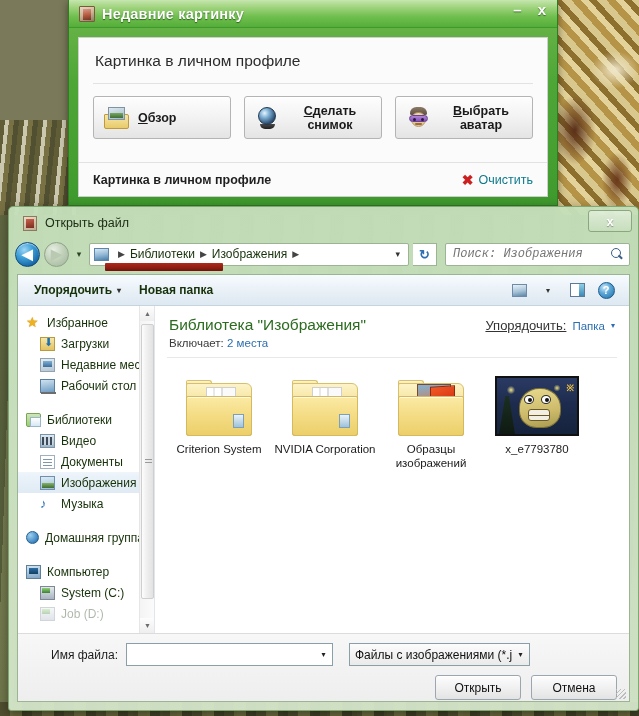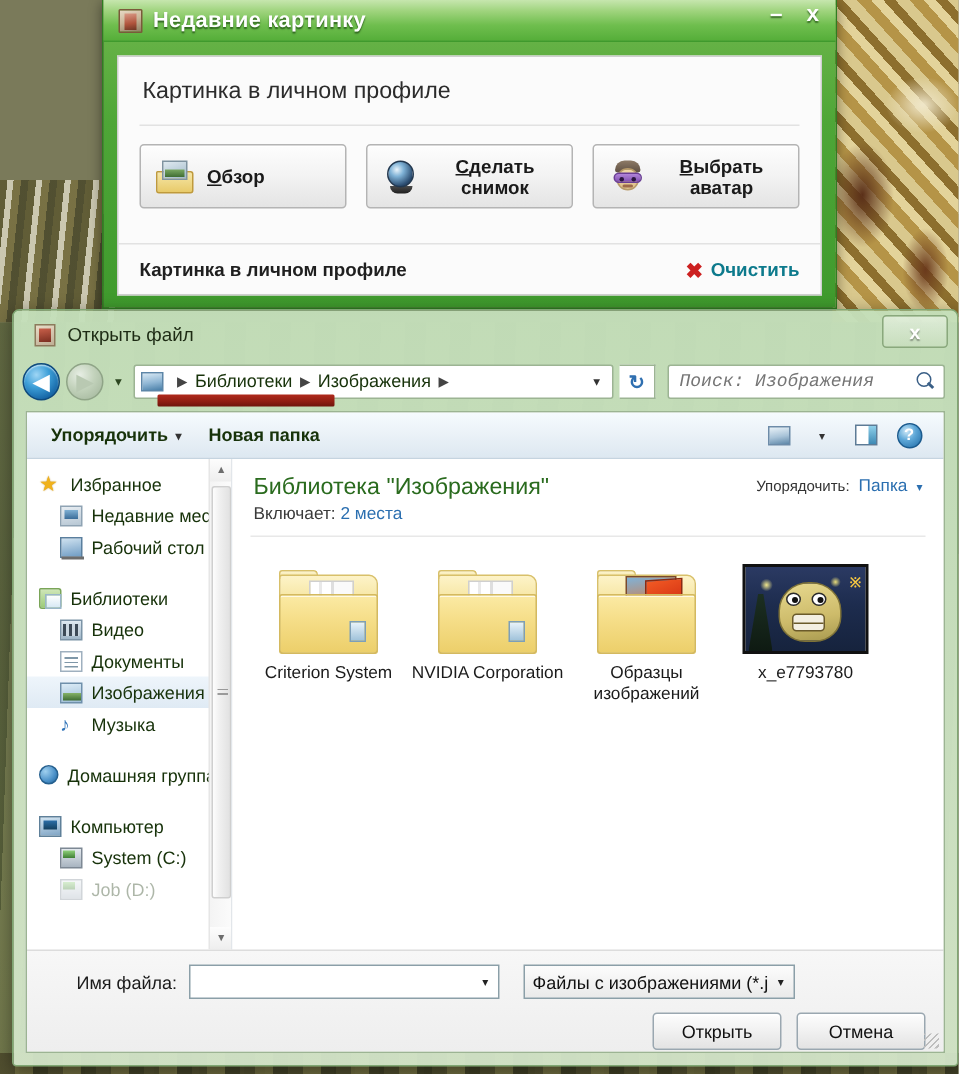--- a/index.html
+++ b/index.html
@@ -157,21 +157,21 @@
   #upload-footer {
     position:absolute; left:0; right:0; bottom:0; height:34px;
     border-top:1px solid #e2e2e2; display:flex; align-items:center;
     padding:0 14px; justify-content:space-between;
   }
   #upload-footer-label { font-size:12.5px; font-weight:bold; color:#1f1f1f; }
   #clear-link { display:flex; align-items:center; gap:5px; cursor:pointer; }
   #clear-x {
     font-size:14px; font-weight:bold; color:#cc2020; line-height:12px;
   }
-  #clear-text { font-size:12.5px; color:#0d7a8c; font-weight:bold; }
+  #clear-text { font-size:12.5px; color:#0d7a8c; font-weight:normal; }
 
   
   #win-open {
     position:absolute; left:8px; top:206px; width:631px; height:505px;
     background:linear-gradient(180deg, rgba(196,223,186,.96) 0%, rgba(213,231,203,.94) 100%);
     border:1px solid #7fa673; border-radius:5px 5px 3px 3px;
     box-shadow:0 3px 12px rgba(0,0,0,.4);
   }
   #win-open-titlebar { height:32px; display:flex; align-items:center; padding:0 8px; position:relative; }
   #win-open-icon {
@@ -406,21 +406,21 @@
     background:repeating-linear-gradient(180deg,#9a9a9a 0 1px,transparent 1px 3px);
   }
 
   
   #listpane { flex:1; min-width:0; position:relative; background:#fff; overflow:hidden; }
   #lib-header { padding:9px 14px 0 14px; display:flex; align-items:flex-start; }
   #lib-title { font-size:15.5px; color:#2a6b1e; line-height:19px; }
   #lib-sub { font-size:11.5px; color:#3a3a3a; margin-top:3px; }
   #lib-sub b { color:#2b6fb0; font-weight:normal; }
   #lib-arrange { margin-left:auto; display:flex; align-items:center; gap:6px; padding-top:3px; }
-  #lib-arrange-label { font-size:10px; color:#333; }
+  #lib-arrange-label { font-size:13px; color:#333;text-decoration:underline; }
   #lib-arrange-value { font-size:11.5px; color:#2b6fb0; cursor:pointer; }
   #lib-arrange-caret { font-size:8px; color:#2b6fb0; }
   #lib-divider { margin:8px 12px 0 12px; border-top:1px solid #e8e8e8; }
 
   #items { display:flex; padding:10px 8px 0 12px; gap:2px; }
   .item { width:104px; cursor:pointer; text-align:center; padding-top:2px; }
   .item-thumb { height:66px; display:flex; align-items:flex-end; justify-content:center; }
   .item-label {
     font-size:11.5px; color:#1b1b1b; line-height:14px; margin-top:6px; word-wrap:break-word;
   }
@@ -666,20 +666,24 @@
       </div>
     </div>
 
     <div id="body-split">
 
       <div id="navpane">
 
         <div class="nav-item">
           <span class="nav-ico ico-star">★</span>
           <span>Избранное</span>
+        </div>
+        <div class="nav-item child">
+          <span class="nav-ico ico-dl"></span>
+          <span>Загрузки</span>
         </div>
         <div class="nav-item child">
           <span class="nav-ico ico-recent"></span>
           <span>Недавние места</span>
         </div>
         <div class="nav-item child">
           <span class="nav-ico ico-desktop"></span>
           <span>Рабочий стол</span>
         </div>
 

